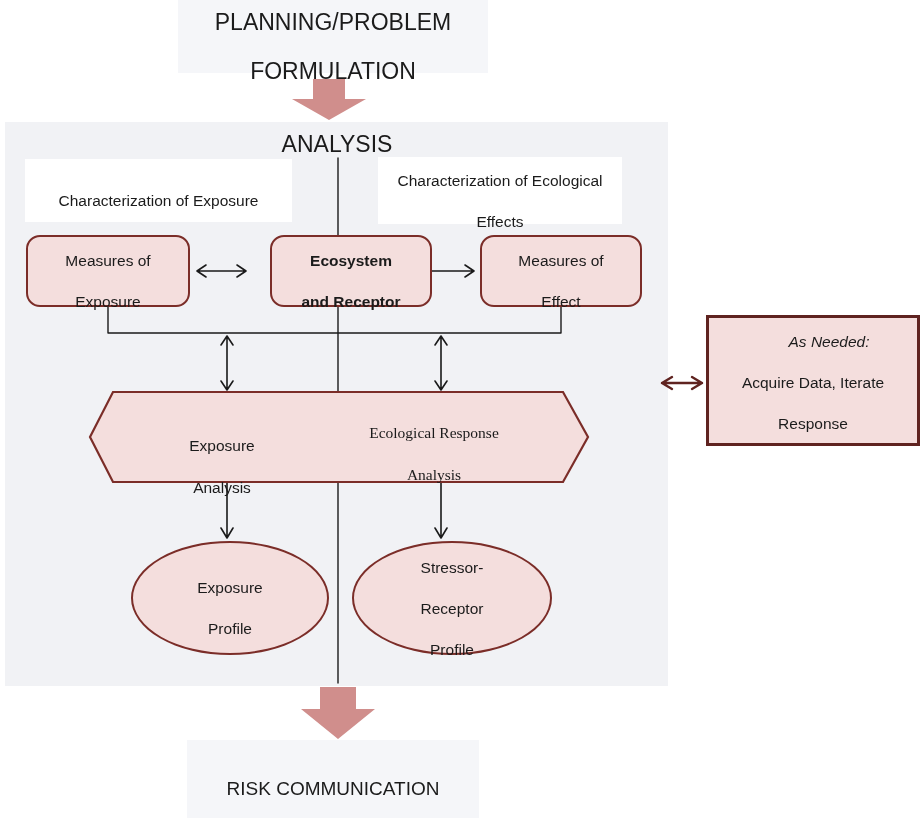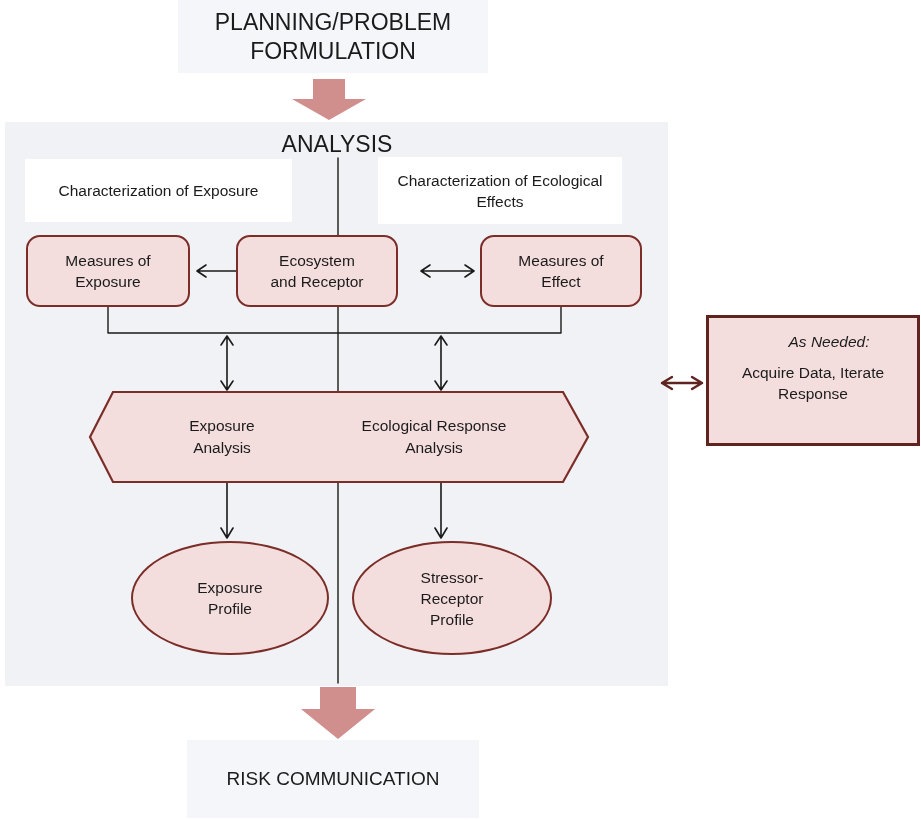--- a/index.html
+++ b/index.html
@@ -23,21 +23,21 @@
   .rbox{background:var(--pink_fill,#f4dedd);border:2px solid var(--dark_red,#7b2d28);
         border-radius:14px;display:flex;flex-direction:column;align-items:center;
         justify-content:center;text-align:left;font-size:15.5px;line-height:21px;}
   .hextext{text-align:center;font-size:15.5px;line-height:22px;}
   .ellipse{background:var(--pink_fill,#f4dedd);border:2px solid var(--dark_red,#7b2d28);
         border-radius:50%;display:flex;flex-direction:column;align-items:center;
         justify-content:center;text-align:center;font-size:15.5px;line-height:21px;}
   .asneeded{background:var(--pink_fill,#f4dedd);border:3px solid var(--darker_red,#5f2320);
         text-align:center;font-size:15.5px;line-height:21px;padding-top:13px;}
   .asneeded .ttl{font-style:italic;margin-bottom:10px;padding-left:32px;}
-  .line-span{display:block;}
+  .line-span{display:block;margin-top:20px;}
   
   .cline{stroke:var(--line_black,#1a1a1a);stroke-width:1.6;fill:none;stroke-linecap:round;}
   .thin{stroke-width:1.4;}
   .mline{stroke:var(--darker_red,#5f2320);stroke-width:2.4;fill:none;stroke-linecap:round;}
   .parrow{fill:var(--arrow_pink,#d08e8c);stroke:none;}
   .hexshape{fill:var(--pink_fill,#f4dedd);stroke:var(--dark_red,#7b2d28);stroke-width:2.2;}
 </style>
 </head>
 <body>
 
@@ -97,37 +97,37 @@
   </div>
   <div class="abs wbox z2" style="left:378px;top:157px;width:244px;height:67px;">
     <span class="line-span">Characterization of Ecological</span>
     <span class="line-span">Effects</span>
   </div>
 
   <div class="abs rbox z2" style="left:26px;top:235px;width:164px;height:72px;">
     <span class="line-span">Measures of</span>
     <span class="line-span">Exposure</span>
   </div>
-  <div class="abs rbox z2" style="left:236px;top:235px;width:162px;height:72px;">
+  <div class="abs rbox z2" style="left:270px;top:235px;width:162px;height:72px;font-weight:bold;">
     <span class="line-span">Ecosystem</span>
     <span class="line-span">and Receptor</span>
   </div>
   <div class="abs rbox z2" style="left:480px;top:235px;width:162px;height:72px;">
     <span class="line-span">Measures of</span>
     <span class="line-span">Effect</span>
   </div>
 
   <svg class="layer z2" viewBox="0 0 921 820">
     <polygon class="hexshape" points="90,437 113,392 563,392 588,437 563,482 113,482"></polygon>
   </svg>
   <div class="abs hextext z3" style="left:147px;top:415px;width:150px;">
     <span class="line-span">Exposure</span>
     <span class="line-span">Analysis</span>
   </div>
-  <div class="abs hextext z3" style="left:339px;top:415px;width:190px;">
+  <div class="abs hextext z3" style="left:339px;top:402px;width:190px;font-family:Liberation Serif, serif;">
     <span class="line-span">Ecological Response</span>
     <span class="line-span">Analysis</span>
   </div>
 
   <div class="abs ellipse z2" style="left:131px;top:541px;width:198px;height:114px;">
     <span class="line-span">Exposure</span>
     <span class="line-span">Profile</span>
   </div>
   <div class="abs ellipse z2" style="left:352px;top:541px;width:200px;height:114px;">
     <span class="line-span">Stressor-</span>

